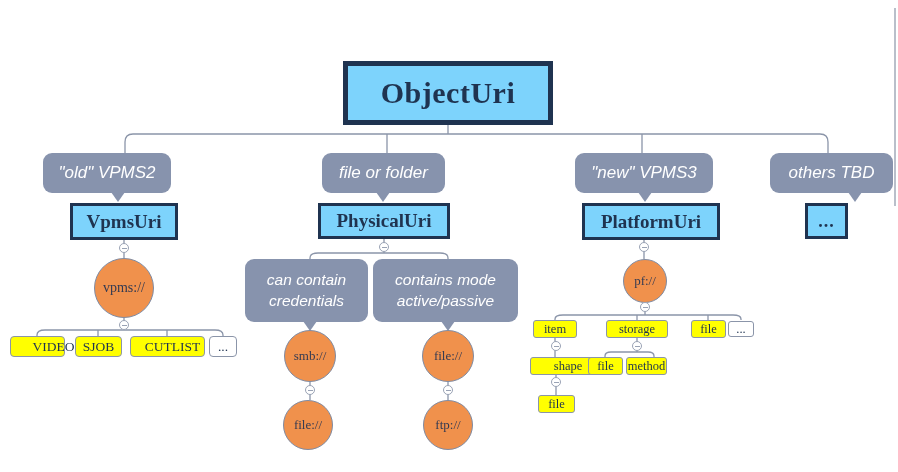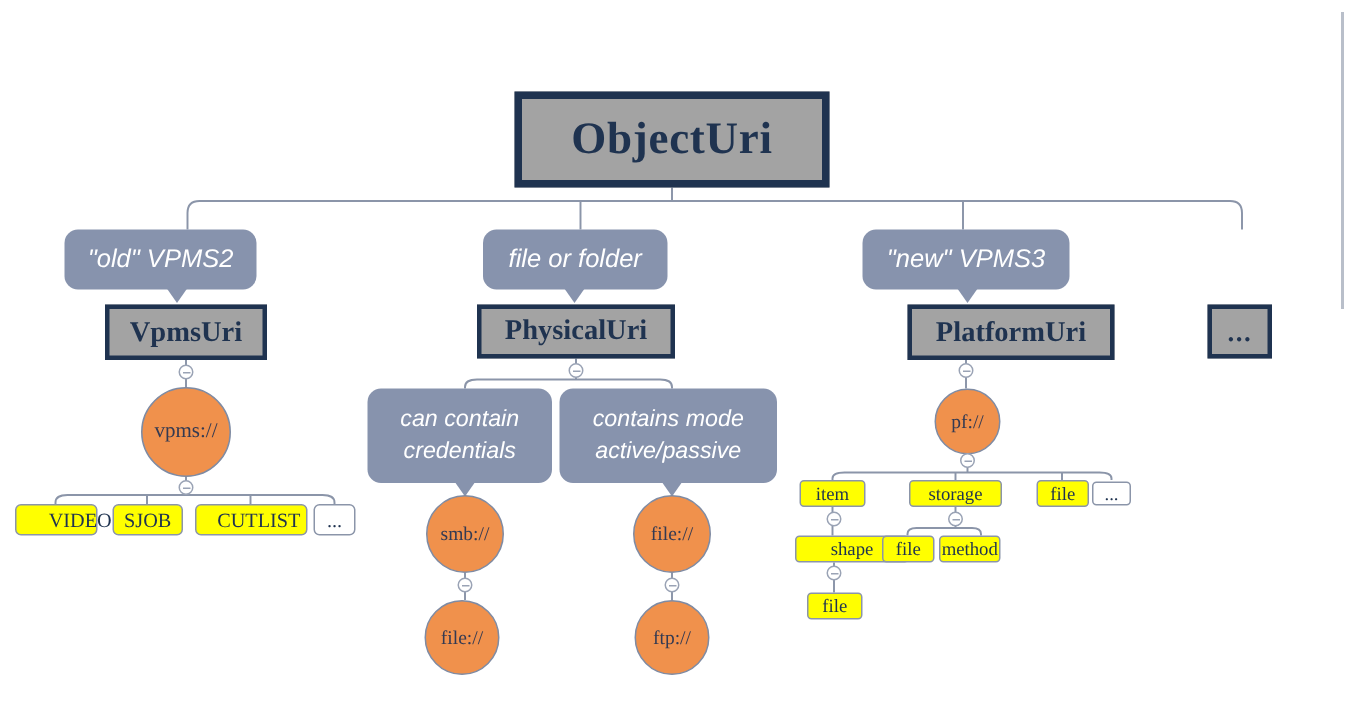--- a/index.html
+++ b/index.html
@@ -1,20 +1,20 @@
 <!DOCTYPE html>
 <html style="--navy: #1f3350; --slate: #8793ad; --orange: #f0914c; --yellow: #ffff00; --line: #8b95a9;"><head>
 <meta charset="utf-8">
 <style>
   html,body{margin:0;padding:0;background:#fff;}
   .stage{position:relative;width:898px;height:472px;background:#fff;overflow:hidden;
          font-family:"Liberation Serif","DejaVu Serif",serif;}
   .svglayer{position:absolute;left:0;top:0;z-index:0;}
   .node{position:absolute;z-index:2;box-sizing:border-box;}
-  .box{background:#a3a3a3;border:3px solid var(--navy,#1f3350);display:flex;align-items:center;
+  .box{background:#7dd3fc;border:3px solid var(--navy,#1f3350);display:flex;align-items:center;
        justify-content:center;font-weight:bold;color:var(--navy,#1f3350);}
   .box.root{border-width:5px;font-size:30px;letter-spacing:.5px;}
   .box.cls{font-size:19px;}
   .box.dots{font-size:18px;letter-spacing:1px;}
   .callout{background:var(--slate,#8793ad);border-radius:9px;color:#fff;
            font-family:"Liberation Sans","DejaVu Sans",sans-serif;font-style:italic;
            display:flex;align-items:center;justify-content:center;text-align:center;
            font-size:17px;}
   .callout.small{font-size:15.5px;line-height:1.35;}
   .tail{position:absolute;bottom:-9px;width:0;height:0;border-left:7px solid transparent;
@@ -116,21 +116,21 @@
     <span>file://</span>
   </div>
   <div class="node circle sm" style="left:423px;top:400px;width:50px;height:50px;">
     <span>ftp://</span>
   </div>
 
   <div class="node callout" style="left:575px;top:153px;width:138px;height:40px;">
     <span>"new" VPMS3</span>
     <span class="tail" style="left:63px;"></span>
   </div>
-  <div class="node box cls" style="left:605px;top:203px;width:138px;height:37px;">
+  <div class="node box cls" style="left:582px;top:203px;width:138px;height:37px;">
     <span>PlatformUri</span>
   </div>
   <div class="collapse" style="left:639px;top:242px;">
     <span class="minus"></span>
   </div>
   <div class="node circle sm" style="left:623px;top:259px;width:44px;height:44px;">
     <span>pf://</span>
   </div>
   <div class="collapse" style="left:640px;top:302px;">
     <span class="minus"></span>
@@ -162,17 +162,21 @@
   <div class="node chip small" style="left:626px;top:357px;width:41px;height:18px;">
     <span>method</span>
   </div>
   <div class="collapse" style="left:551px;top:377px;">
     <span class="minus"></span>
   </div>
   <div class="node chip small" style="left:538px;top:395px;width:37px;height:18px;">
     <span>file</span>
   </div>
 
+  <div class="node callout" style="left:770px;top:153px;width:123px;height:40px;">
+    <span>others TBD</span>
+    <span class="tail" style="left:78px;"></span>
+  </div>
   <div class="node box dots" style="left:805px;top:203px;width:43px;height:36px;">
     <span>...</span>
   </div>
 
 </div>
 
 </body></html>

